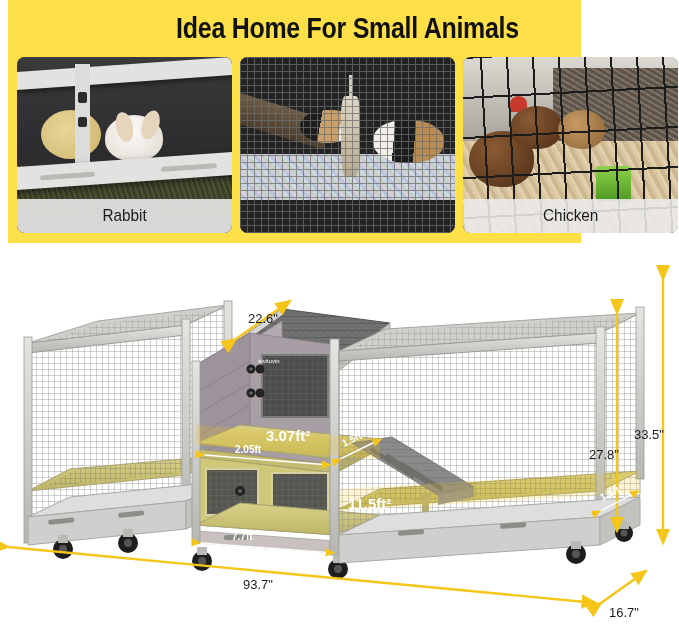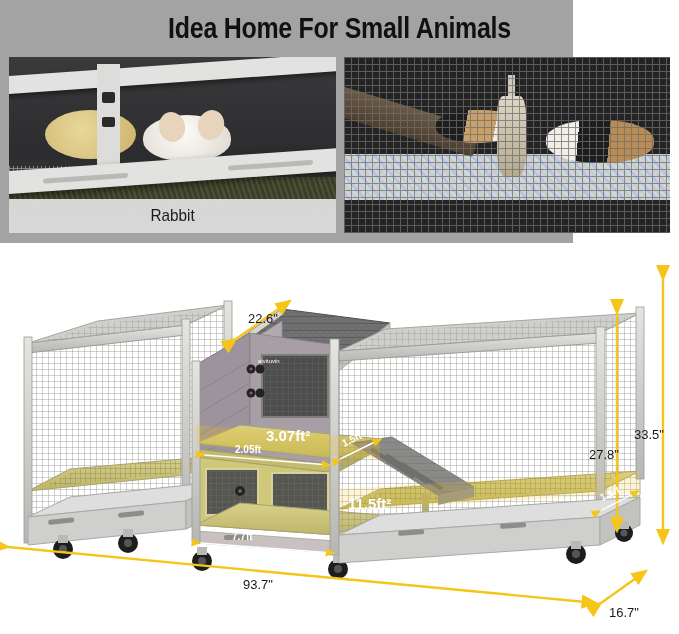--- a/index.html
+++ b/index.html
@@ -1,27 +1,27 @@
 <!DOCTYPE html>
 <html><head>
 <meta charset="utf-8">
 <style>
   html,body{margin:0;padding:0;background:#fff;}
   body{width:679px;height:634px;overflow:hidden;font-family:"Liberation Sans",sans-serif;}
   #page{position:relative;width:679px;height:634px;background:#fff;}
 
   
-  .banner{position:absolute;left:0;top:0;width:573px;height:243px;background:#a3a3a3;}
+  .banner{position:absolute;left:8px;top:0;width:573px;height:243px;background:#fde047;}
   .title{position:absolute;left:0;top:12px;width:679px;text-align:center;
     font-family:"Liberation Sans",sans-serif;font-weight:bold;font-size:29px;
     letter-spacing:-0.3px;color:#111;transform:scaleX(0.86);transform-origin:center;}
 
   .strip{position:absolute;left:9px;top:57px;width:661px;height:176px;
     display:flex;gap:8px;}
-  .card{position:relative;flex:1;overflow:hidden;background:#444;}
+  .card{position:relative;flex:1;overflow:hidden;background:#444;border-radius:8px;}
   .photo{position:absolute;inset:0;overflow:hidden;}
   .caption{position:absolute;left:0;bottom:0;width:100%;height:34px;
     background:rgba(236,236,236,0.88);display:flex;align-items:center;
     justify-content:center;}
   .caption span{font-size:17px;color:#1b1b1b;transform:scaleX(0.9);
     font-family:"Liberation Sans",sans-serif;}
 
   
   .rb-bg{position:absolute;inset:0;background:linear-gradient(#3a3a3c,#2c2c2e 55%,#4a4a49);}
   .rb-shelf{position:absolute;background:#e2e2e0;}
@@ -152,20 +152,37 @@
           <div class="gp-bed"></div>
           <div class="gp-log"></div>
           <div class="gp-a"></div>
           <div class="gp-b"></div>
           <div class="gp-stem"></div>
           <div class="gp-bottle"></div>
           <div class="gp-mesh"></div>
         </div>
       </div>
 
+      <div class="card">
+        <div class="photo">
+          <div class="ck-bg"></div>
+          <div class="ck-back"></div>
+          <div class="ck-panel"></div>
+          <div class="ck-floor"></div>
+          <div class="ck-feeder"></div>
+          <div class="ck-hen ck-h1"></div>
+          <div class="ck-comb"></div>
+          <div class="ck-hen ck-h2"></div>
+          <div class="ck-hen ck-h3"></div>
+          <div class="ck-wire"></div>
+        </div>
+        <div class="caption">
+          <span>Chicken</span>
+        </div>
+      </div>
 
 
     </div>
   </div>
 
   <div class="diagram">
     <svg class="dg" viewBox="0 0 679 391">
       <defs>
         <pattern id="mesh" width="6" height="6" patternUnits="userSpaceOnUse">
           <path d="M0 0H6M0 0V6" stroke="#8e8e8b" stroke-width="0.8" fill="none"></path>

